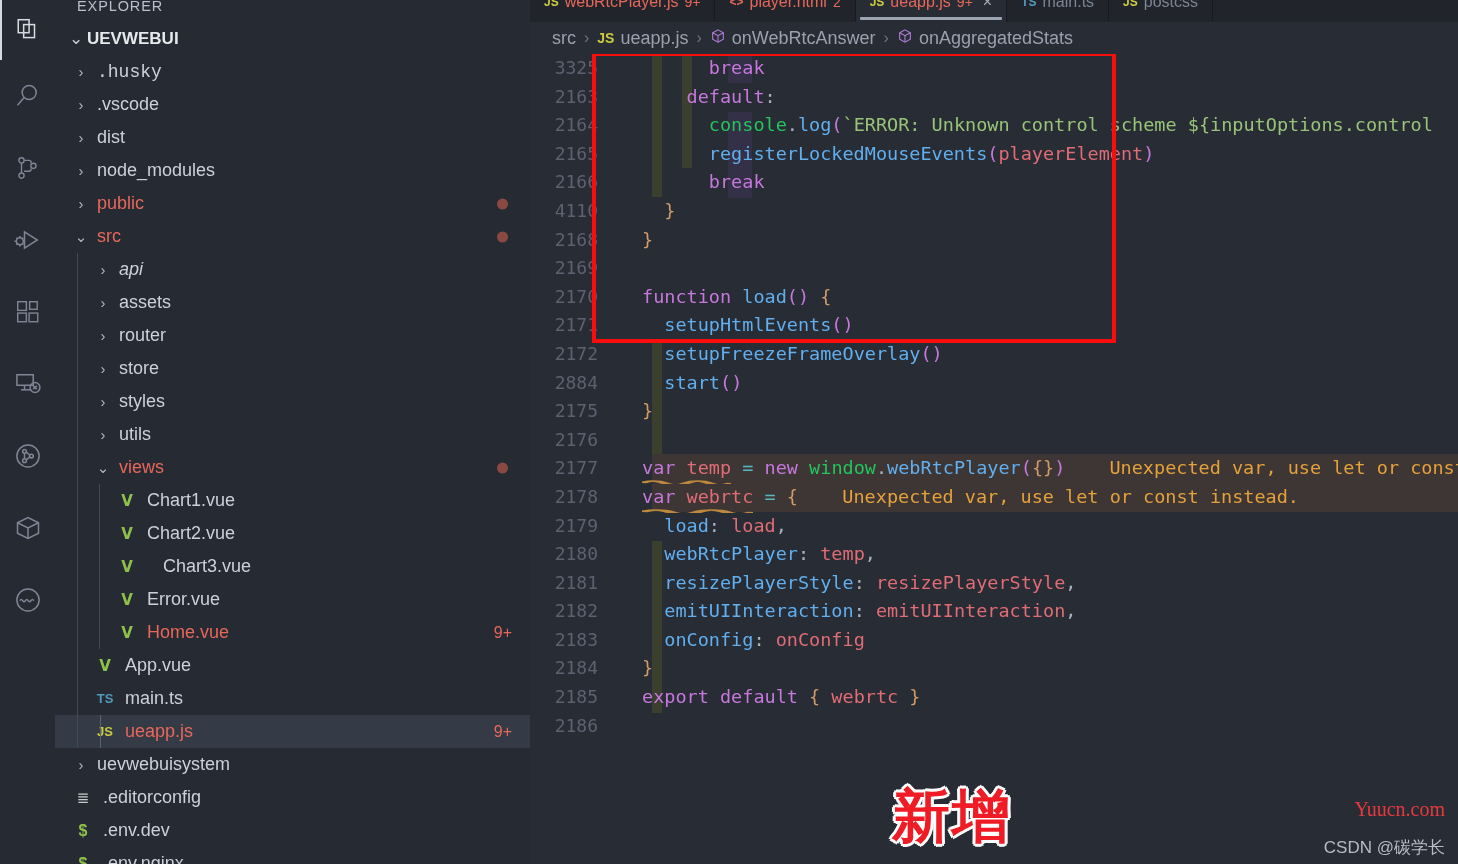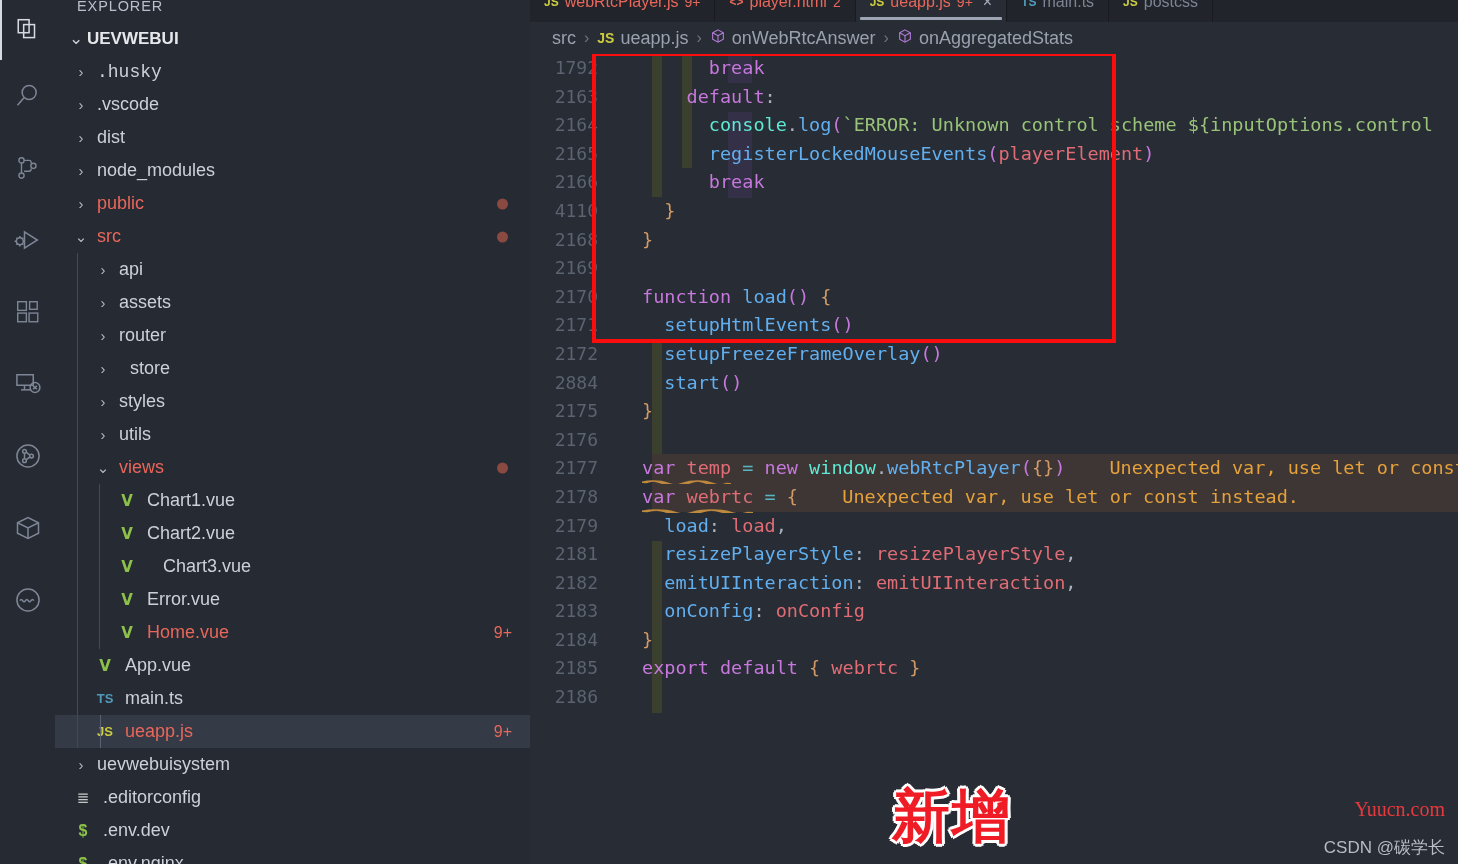--- a/index.html
+++ b/index.html
@@ -183,21 +183,21 @@
 
   
   .kw      { color: #c678dd; }
   .fn      { color: #61afef; }
   .str     { color: #98c379; }
   .punc    { color: #abb2bf; }
   .brace1  { color: #d19a66; }
   .brace2  { color: #c678dd; }
   .op      { color: #56b6c2; }
   .var     { color: #e06c75; }
-  .cls     { color: #5eead4; }
+  .cls     { color: #22c55e; }
   .warnmsg { color: #e5a13a; }
 
   .errline-bg {
     position: absolute; left: 0; right: 0; top: 0; height: 28.6px;
     background: rgba(180, 110, 60, 0.16);
   }
   .squiggle {
     position: absolute; bottom: 1px; height: 4px;
     background-image: repeating-linear-gradient(135deg,
       #c08a3e 0 1px, transparent 1px 2px);
@@ -375,39 +375,39 @@
         <div class="tree-row">
           <div style="width: 14px; flex: 0 0 auto;"></div>
           <span class="tw">⌄</span>
           <span class="lbl c-red" style="margin-left: 4px;">src</span>
           <span class="modified-dot"></span>
         </div>
         <div class="tree-row">
           <div class="indentguide" style="left: 22px;"></div>
           <div style="width: 36px; flex: 0 0 auto;"></div>
           <span class="tw">›</span>
-          <span class="lbl c-norm" style="margin-left: 4px;">api</span>
+          <span class="lbl c-norm" style="margin-left: 4px; font-style: italic;">api</span>
         </div>
         <div class="tree-row">
           <div class="indentguide" style="left: 22px;"></div>
           <div style="width: 36px; flex: 0 0 auto;"></div>
           <span class="tw">›</span>
           <span class="lbl c-norm" style="margin-left: 4px;">assets</span>
         </div>
         <div class="tree-row">
           <div class="indentguide" style="left: 22px;"></div>
           <div style="width: 36px; flex: 0 0 auto;"></div>
           <span class="tw">›</span>
           <span class="lbl c-norm" style="margin-left: 4px;">router</span>
         </div>
         <div class="tree-row">
           <div class="indentguide" style="left: 22px;"></div>
           <div style="width: 36px; flex: 0 0 auto;"></div>
           <span class="tw">›</span>
-          <span class="lbl c-norm" style="margin-left: 15px;">store</span>
+          <span class="lbl c-norm" style="margin-left: 4px;">store</span>
         </div>
         <div class="tree-row">
           <div class="indentguide" style="left: 22px;"></div>
           <div style="width: 36px; flex: 0 0 auto;"></div>
           <span class="tw">›</span>
           <span class="lbl c-norm" style="margin-left: 4px;">styles</span>
         </div>
         <div class="tree-row">
           <div class="indentguide" style="left: 22px;"></div>
           <div style="width: 36px; flex: 0 0 auto;"></div>
@@ -580,41 +580,42 @@
     <div class="code-area">
 
       <div class="bracketblock bg-olive" style="left:122px; top:0px;   width:10px; height:143px;"></div>
       <div class="bracketblock bg-olive" style="left:152px; top:0px;   width:10px; height:114px;"></div>
       <div class="bracketblock bg-purple" style="left:198px; top:0px;  width:24px; height:29px;"></div>
       <div class="bracketblock bg-purple" style="left:198px; top:58px; width:24px; height:86px;"></div>
       <div class="bracketblock bg-olive" style="left:122px; top:286px;width:10px; height:114px;"></div>
       <div class="bracketblock bg-olive" style="left:122px; top:487px;width:10px; height:172px;"></div>
 
       <div id="code-lines">
-          <div class="code-line"><span class="lno">1792</span><span class="ltext">      <span class="kw">break</span></span></div>
+          <div class="code-line"><span class="lno">3325</span><span class="ltext">      <span class="kw">break</span></span></div>
           <div class="code-line"><span class="lno">2163</span><span class="ltext">    <span class="kw">default</span><span class="punc">:</span></span></div>
           <div class="code-line"><span class="lno">2164</span><span class="ltext">      <span class="cls">console</span><span class="punc">.</span><span class="fn">log</span><span class="brace2">(</span><span class="str">`ERROR: Unknown control scheme ${inputOptions.control</span></span></div>
           <div class="code-line"><span class="lno">2165</span><span class="ltext">      <span class="fn">registerLockedMouseEvents</span><span class="brace2">(</span><span class="var">playerElement</span><span class="brace2">)</span></span></div>
           <div class="code-line"><span class="lno">2166</span><span class="ltext">      <span class="kw">break</span></span></div>
           <div class="code-line"><span class="lno">4110</span><span class="ltext">  <span class="brace1">}</span></span></div>
           <div class="code-line"><span class="lno">2168</span><span class="ltext"><span class="brace1">}</span></span></div>
           <div class="code-line"><span class="lno">2169</span><span class="ltext"></span></div>
           <div class="code-line"><span class="lno">2170</span><span class="ltext"><span class="kw">function</span> <span class="fn">load</span><span class="brace2">(</span><span class="brace2">)</span> <span class="brace1">{</span></span></div>
           <div class="code-line"><span class="lno">2171</span><span class="ltext">  <span class="fn">setupHtmlEvents</span><span class="brace2">(</span><span class="brace2">)</span></span></div>
           <div class="code-line"><span class="lno">2172</span><span class="ltext">  <span class="fn">setupFreezeFrameOverlay</span><span class="brace2">(</span><span class="brace2">)</span></span></div>
           <div class="code-line"><span class="lno">2884</span><span class="ltext">  <span class="fn">start</span><span class="brace2">(</span><span class="brace2">)</span></span></div>
           <div class="code-line"><span class="lno">2175</span><span class="ltext"><span class="brace1">}</span></span></div>
           <div class="code-line"><span class="lno">2176</span><span class="ltext"></span></div>
           <div class="code-line"><div class="errline-bg" style="left: 122px; right: 0px;"></div><span class="lno">2177</span><span class="ltext"><span class="kw">var</span> <span class="var">temp</span> <span class="op">=</span> <span class="kw">new</span> <span class="cls">window</span><span class="punc">.</span><span class="fn">webRtcPlayer</span><span class="brace2">(</span><span class="brace1">{</span><span class="brace1">}</span><span class="brace2">)</span></span><div class="squiggle" style="left: 112px; width: 89.04px; bottom: 0px; background: none;"><svg width="100%" height="5" viewBox="0 0 12 5" preserveAspectRatio="none">
                 <path d="M0 4 Q1.5 0 3 4 T6 4 T9 4 T12 4" fill="none" stroke="#c08a3e" stroke-width="1.3"></path>
               </svg></div><span class="warnmsg" style="position: absolute; left: 579.46px; top: 0px; white-space: pre; font-family: &quot;DejaVu Sans Mono&quot;, monospace;">Unexpected var, use let or const instead.</span></div>
           <div class="code-line"><div class="errline-bg" style="left: 122px; right: 0px;"></div><span class="lno">2178</span><span class="ltext"><span class="kw">var</span> <span class="var">webrtc</span> <span class="op">=</span> <span class="brace1">{</span></span><div class="squiggle" style="left: 112px; width: 111.3px; bottom: 0px; background: none;"><svg width="100%" height="5" viewBox="0 0 12 5" preserveAspectRatio="none">
                 <path d="M0 4 Q1.5 0 3 4 T6 4 T9 4 T12 4" fill="none" stroke="#c08a3e" stroke-width="1.3"></path>
               </svg></div><span class="warnmsg" style="position: absolute; left: 312.34px; top: 0px; white-space: pre; font-family: &quot;DejaVu Sans Mono&quot;, monospace;">Unexpected var, use let or const instead.</span></div>
           <div class="code-line"><span class="lno">2179</span><span class="ltext">  <span class="fn">load</span><span class="punc">:</span> <span class="var">load</span><span class="punc">,</span></span></div>
+          <div class="code-line"><span class="lno">2180</span><span class="ltext">  <span class="fn">webRtcPlayer</span><span class="punc">:</span> <span class="var">temp</span><span class="punc">,</span></span></div>
           <div class="code-line"><span class="lno">2181</span><span class="ltext">  <span class="fn">resizePlayerStyle</span><span class="punc">:</span> <span class="var">resizePlayerStyle</span><span class="punc">,</span></span></div>
           <div class="code-line"><span class="lno">2182</span><span class="ltext">  <span class="fn">emitUIInteraction</span><span class="punc">:</span> <span class="var">emitUIInteraction</span><span class="punc">,</span></span></div>
           <div class="code-line"><span class="lno">2183</span><span class="ltext">  <span class="fn">onConfig</span><span class="punc">:</span> <span class="var">onConfig</span></span></div>
           <div class="code-line"><span class="lno">2184</span><span class="ltext"><span class="brace1">}</span></span></div>
           <div class="code-line"><span class="lno">2185</span><span class="ltext"><span class="kw">export</span> <span class="kw">default</span> <span class="brace1">{</span> <span class="var">webrtc</span> <span class="brace1">}</span></span></div>
           <div class="code-line"><span class="lno">2186</span><span class="ltext"></span></div>
         </div>
 
       <div class="red-box" style="left:62px; top:-2px; width:524px; height:291px;"></div>
     </div>

